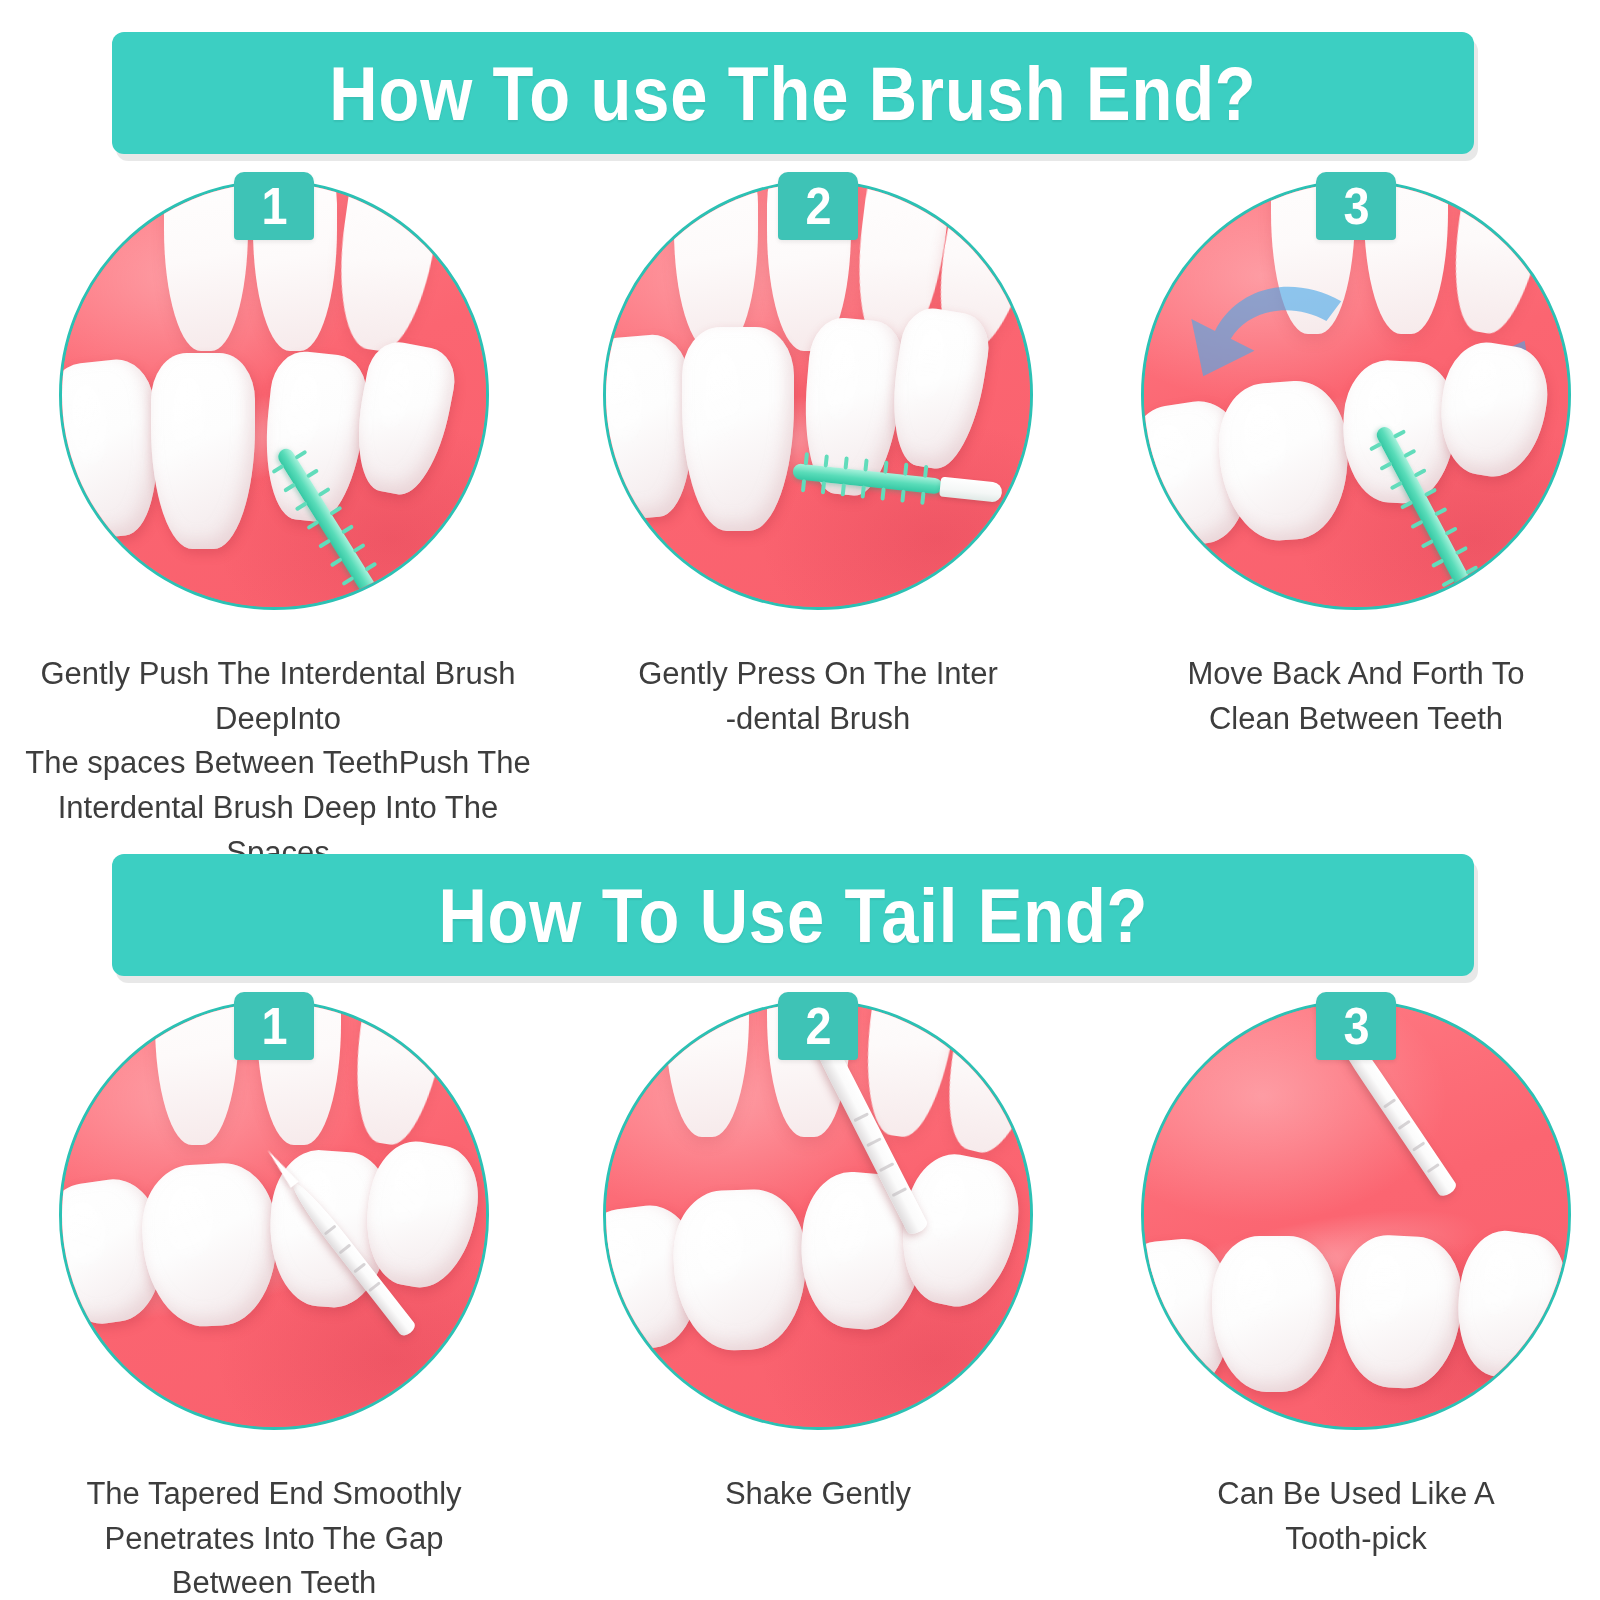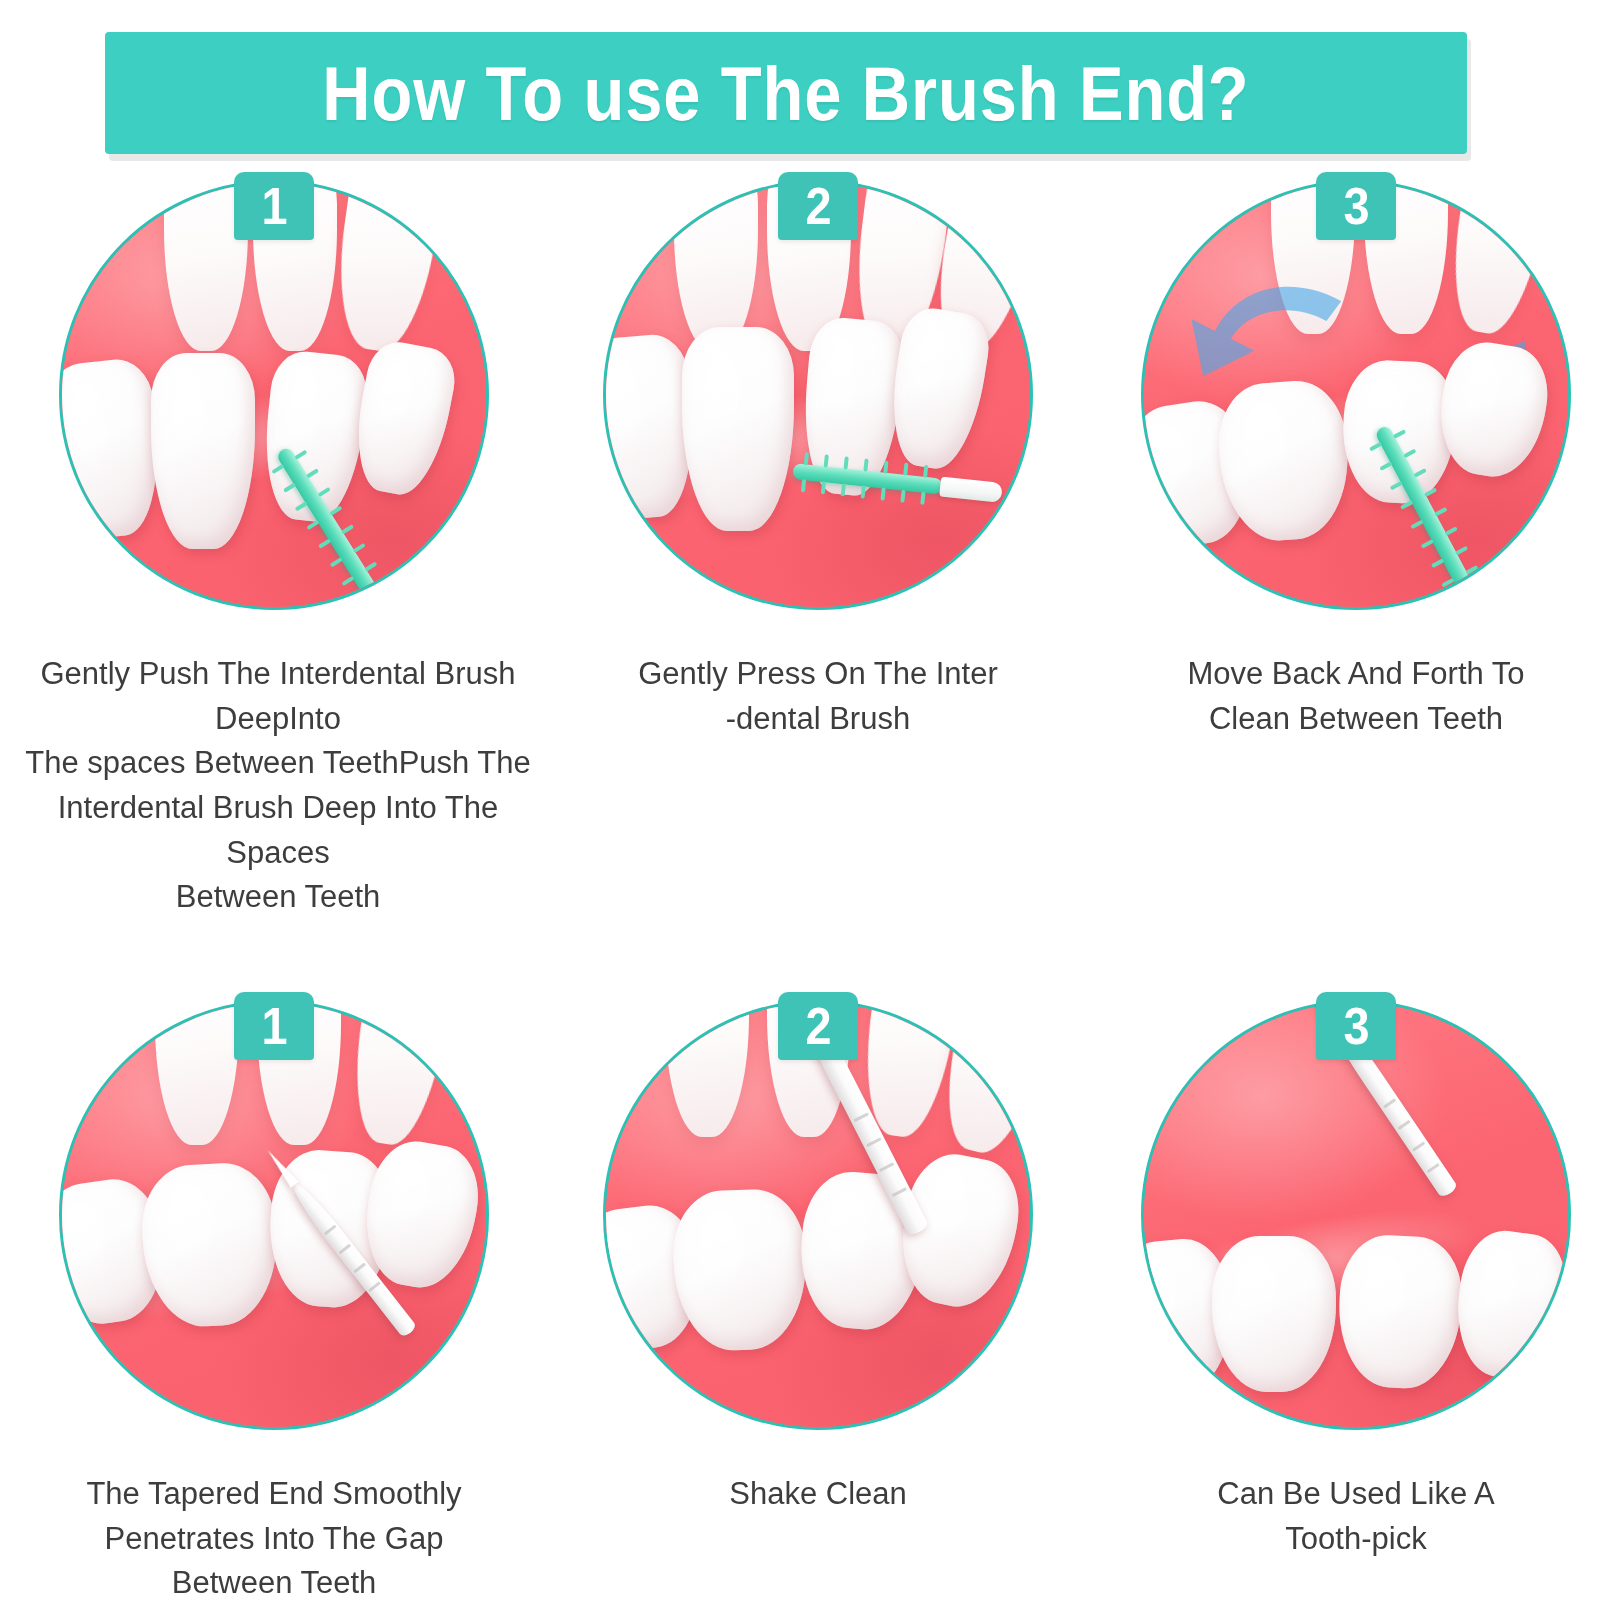--- a/index.html
+++ b/index.html
@@ -7,23 +7,23 @@
     width: 1600px; height: 1600px;
     background: #ffffff;
     font-family: "Liberation Sans", sans-serif;
     overflow: hidden;
   }
   .page { position: relative; width: 1600px; height: 1600px; background: #fff; }
 
   
   .banner {
     position: absolute;
-    left: 105px; width: 1362px; height: 122px;
+    left: 112px; width: 1362px; height: 122px;
     background: #3ccfc2;
-    border-radius: 4px;
+    border-radius: 12px;
     box-shadow: 4px 7px 0 rgba(0,0,0,0.09);
     display: flex; align-items: center; justify-content: center;
   }
   .banner-title {
     color: #ffffff;
     font-family: "Liberation Sans Narrow", "Liberation Sans", sans-serif;
     font-weight: bold;
     font-size: 76px;
     letter-spacing: 1px;
     transform: scaleX(0.88);
@@ -311,20 +311,23 @@
         </div>
         <div class="badge">
           <span>3</span>
         </div>
       </div>
       <div class="caption cap-center">Move Back And Forth To
 Clean Between Teeth</div>
     </div>
   </div>
 
+  <div class="banner" id="banner-tail">
+    <div class="banner-title">How To Use Tail End?</div>
+  </div>
 
   <div class="row" id="row-tail">
 
     <div class="step step-0">
       <div class="circle-wrap">
         <div class="circle">
           <div class="gum"></div>
           <div class="gum-sheen"></div>
           <div class="tooth-bg" style="left:22%;top:-16%;"></div>
           <div class="tooth-bg" style="left:46%;top:-16%;"></div>
@@ -386,21 +389,21 @@
             <div class="pick-rib" style="left:178px;top:3px;height:16px;"></div>
             <div class="pick-rib" style="left:206px;top:3px;height:16px;"></div>
             <div class="pick-rib" style="left:234px;top:3px;height:16px;"></div>
 
           </div>
         </div>
         <div class="badge">
           <span>2</span>
         </div>
       </div>
-      <div class="caption cap-center">Shake Clean</div>
+      <div class="caption cap-center">Shake Gently</div>
     </div>
 
     <div class="step step-2">
       <div class="circle-wrap">
         <div class="circle">
           <div class="gum"></div>
           <div class="gum-sheen"></div>
           <div class="tooth molar" style="left:-6%;top:56%;width:112px;height:150px;transform:rotate(-5deg);">
             <div class="tooth-hl"></div>
           </div>

